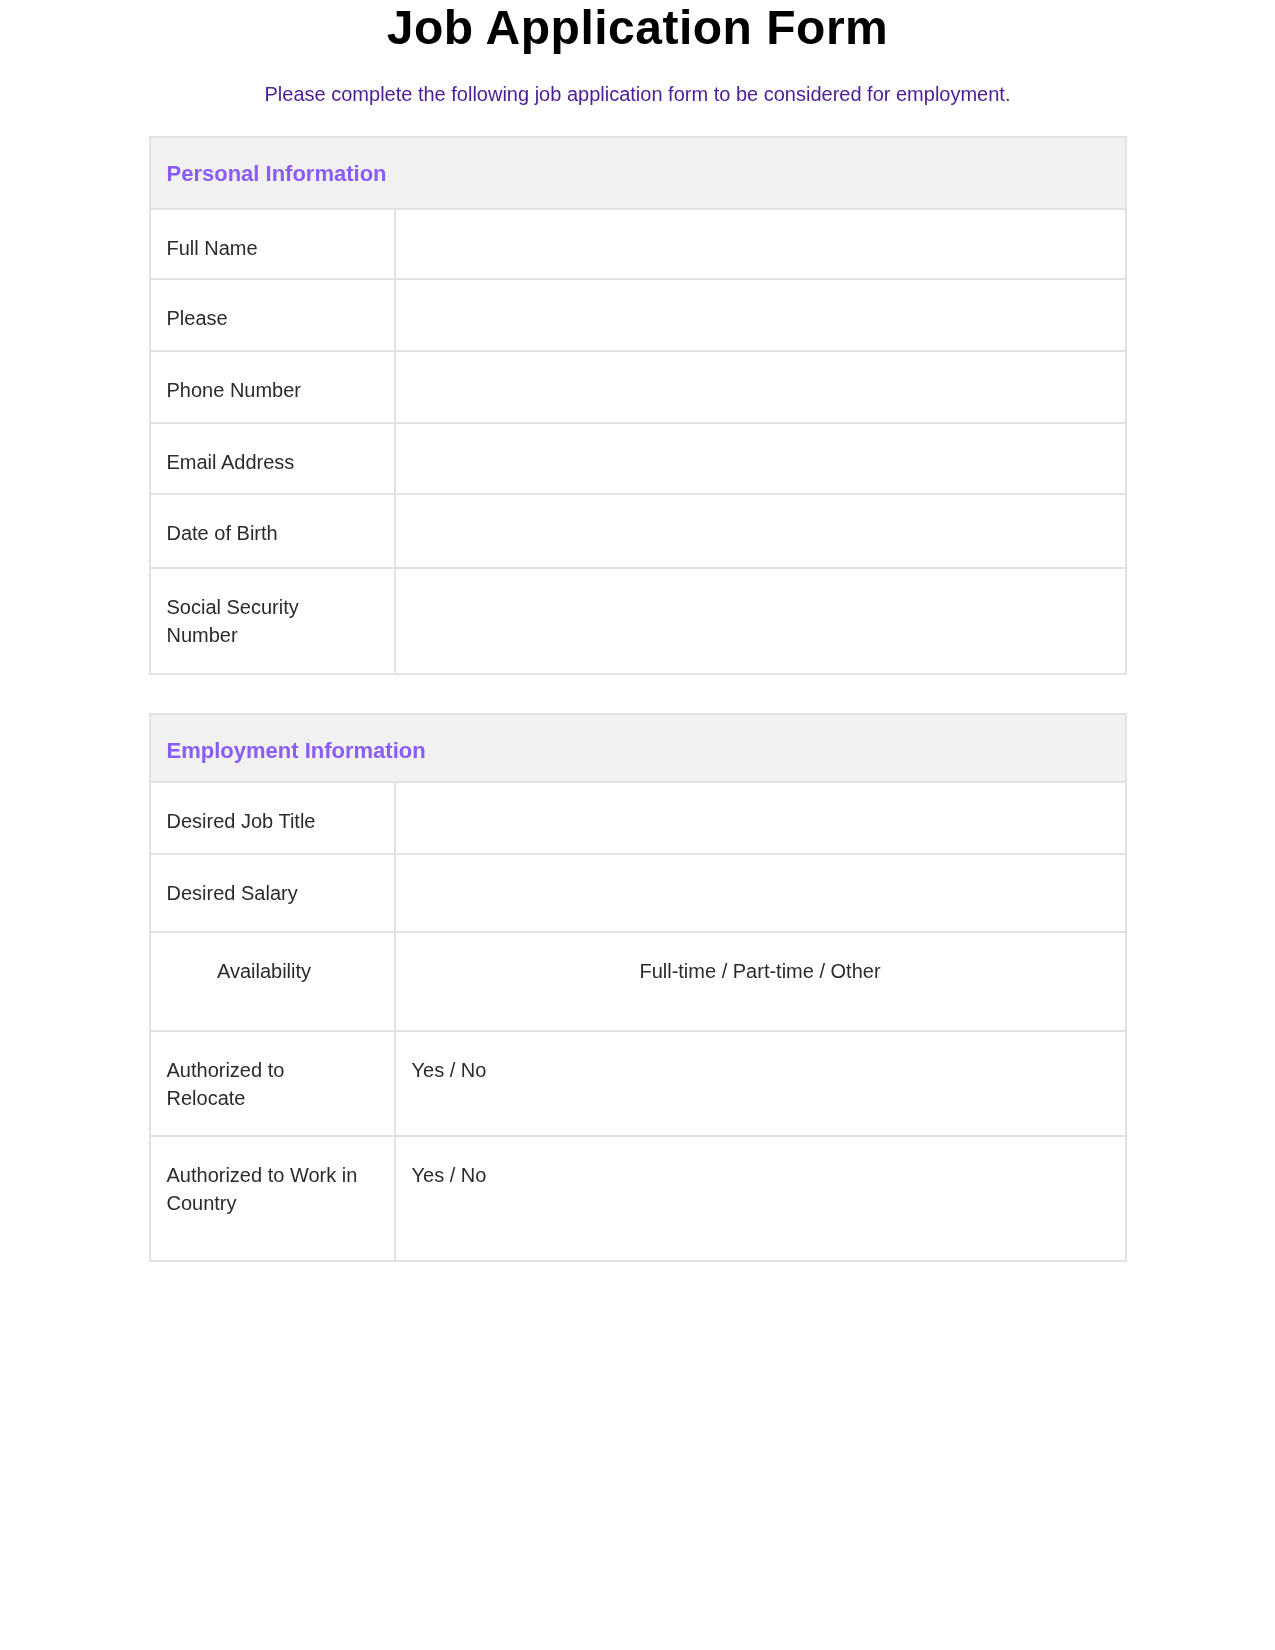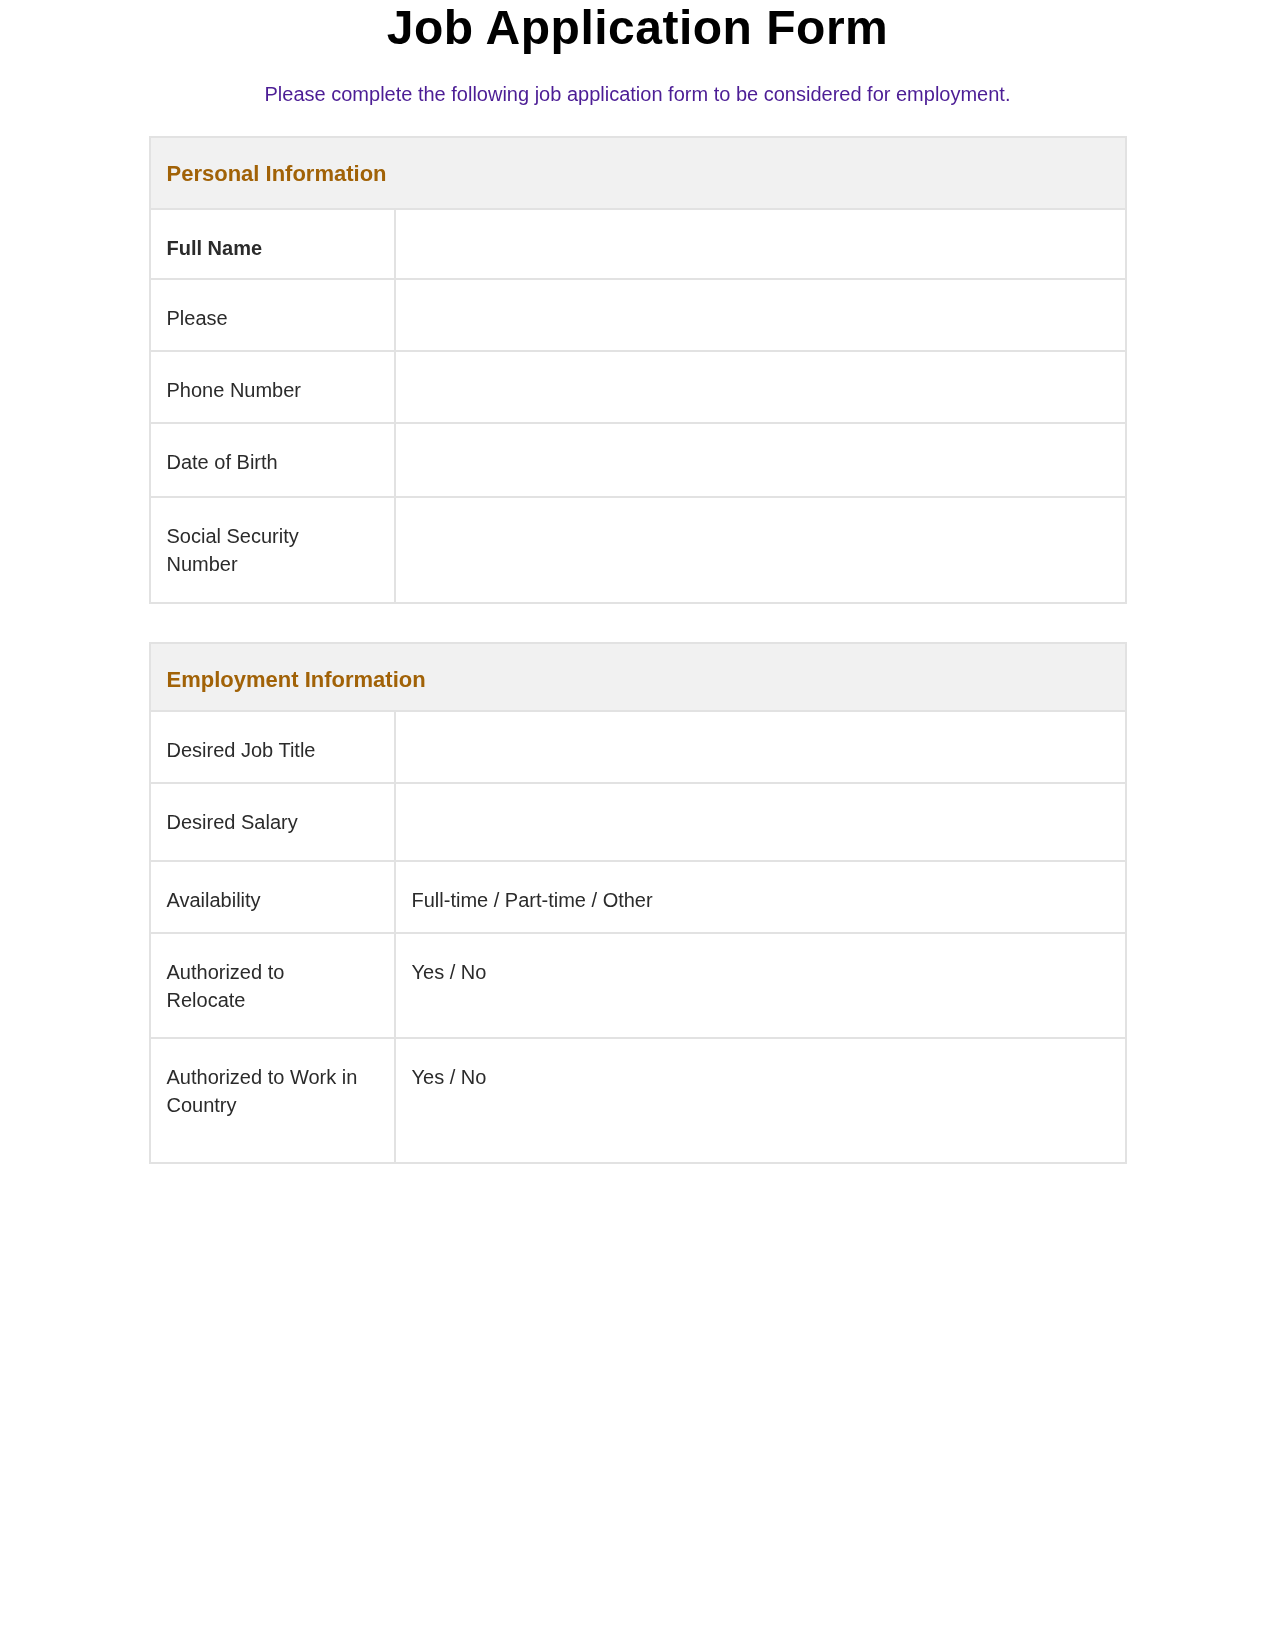--- a/index.html
+++ b/index.html
@@ -44,36 +44,36 @@
     vertical-align: top;
     font-size: 20px;
     line-height: 28px;
     color: #2b2b2b;
     padding: 24px 16px 16px 16px;
   }
   .form-table td.section-header {
     background: #f1f1f1;
     font-size: 22px;
     font-weight: bold;
-    color: #a16207;
+    color: #8b5cf6;
     padding-top: 22px;
     margin-top: 24px;
   }
   .form-table col.label-col { width: 245px; }
   .form-table td.cell-label { padding-right: 32px; }
   .form-table td.cell-value { }
   
   tr.hh72 > td { height: 72px; }
   tr.hh68 > td { height: 68px; }
   tr.h71 > td { height: 71px; }
   tr.h72 > td { height: 72px; }
-  tr.h73 > td { height: 54px; font-weight: bold; }
+  tr.h73 > td { height: 54px; }
   tr.h74 > td { height: 74px; margin-left: 20px; }
   tr.h78 > td { height: 78px; }
-  tr.h87 > td { height: 72px; }
+  tr.h87 > td { height: 99px; text-align: center; }
   tr.h105 > td { height: 105px; }
   tr.h125 > td { height: 125px; }
   tr.h141 > td { height: 106px; }
 </style>
 </head>
 <body>
 
 <div class="page">
 
   <h1 class="doc-title">Job Application Form</h1>
@@ -92,20 +92,24 @@
       <tr class="h73">
         <td class="cell-label">Full Name</td>
         <td class="cell-value"></td>
       </tr>
       <tr class="h72">
         <td class="cell-label">Please</td>
         <td class="cell-value"></td>
       </tr>
       <tr class="h72">
         <td class="cell-label">Phone Number</td>
+        <td class="cell-value"></td>
+      </tr>
+      <tr class="h71">
+        <td class="cell-label">Email Address</td>
         <td class="cell-value"></td>
       </tr>
       <tr class="h74">
         <td class="cell-label">Date of Birth</td>
         <td class="cell-value"></td>
       </tr>
       <tr class="h141">
         <td class="cell-label">Social Security Number</td>
         <td class="cell-value"></td>
       </tr>

